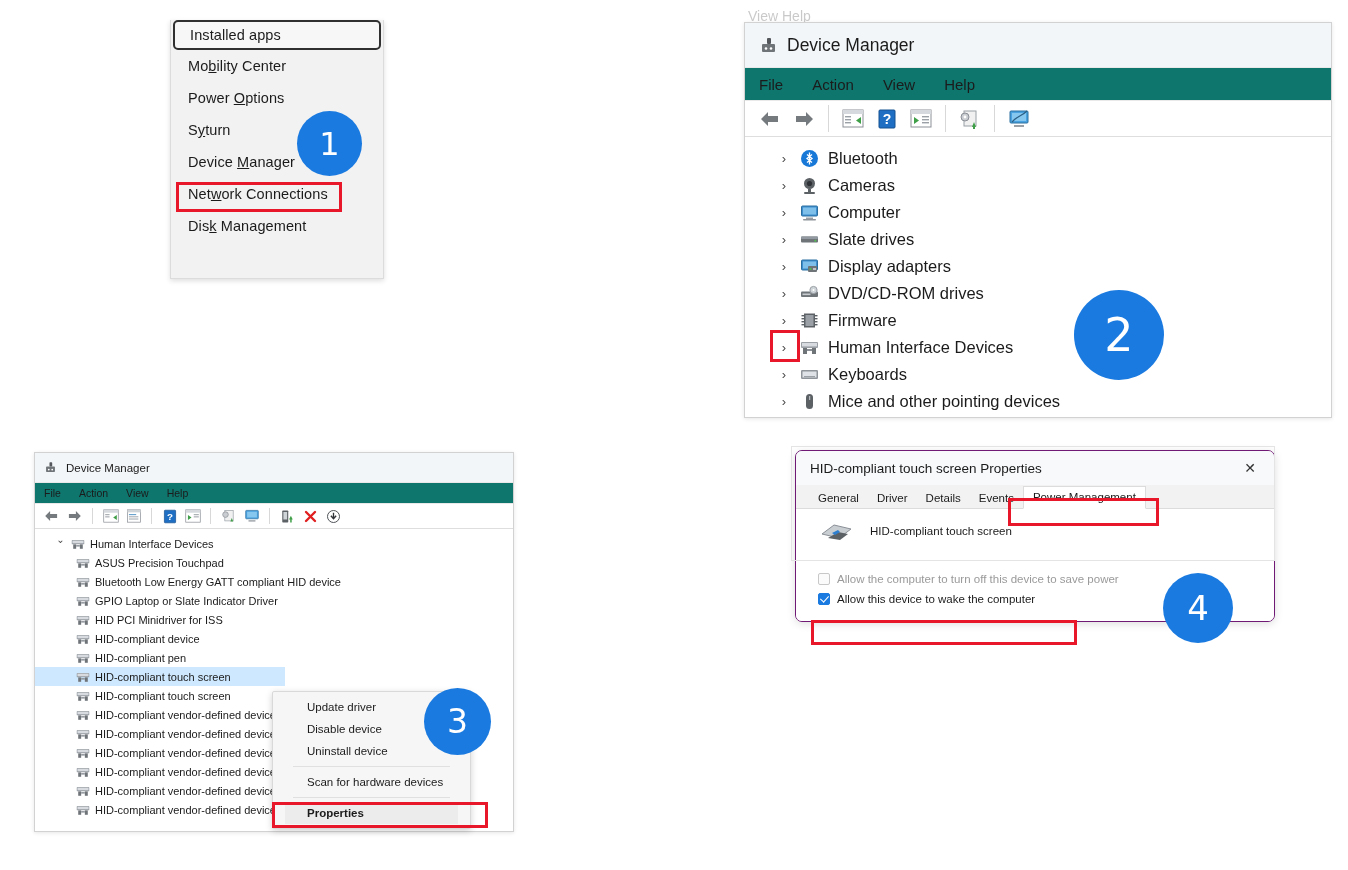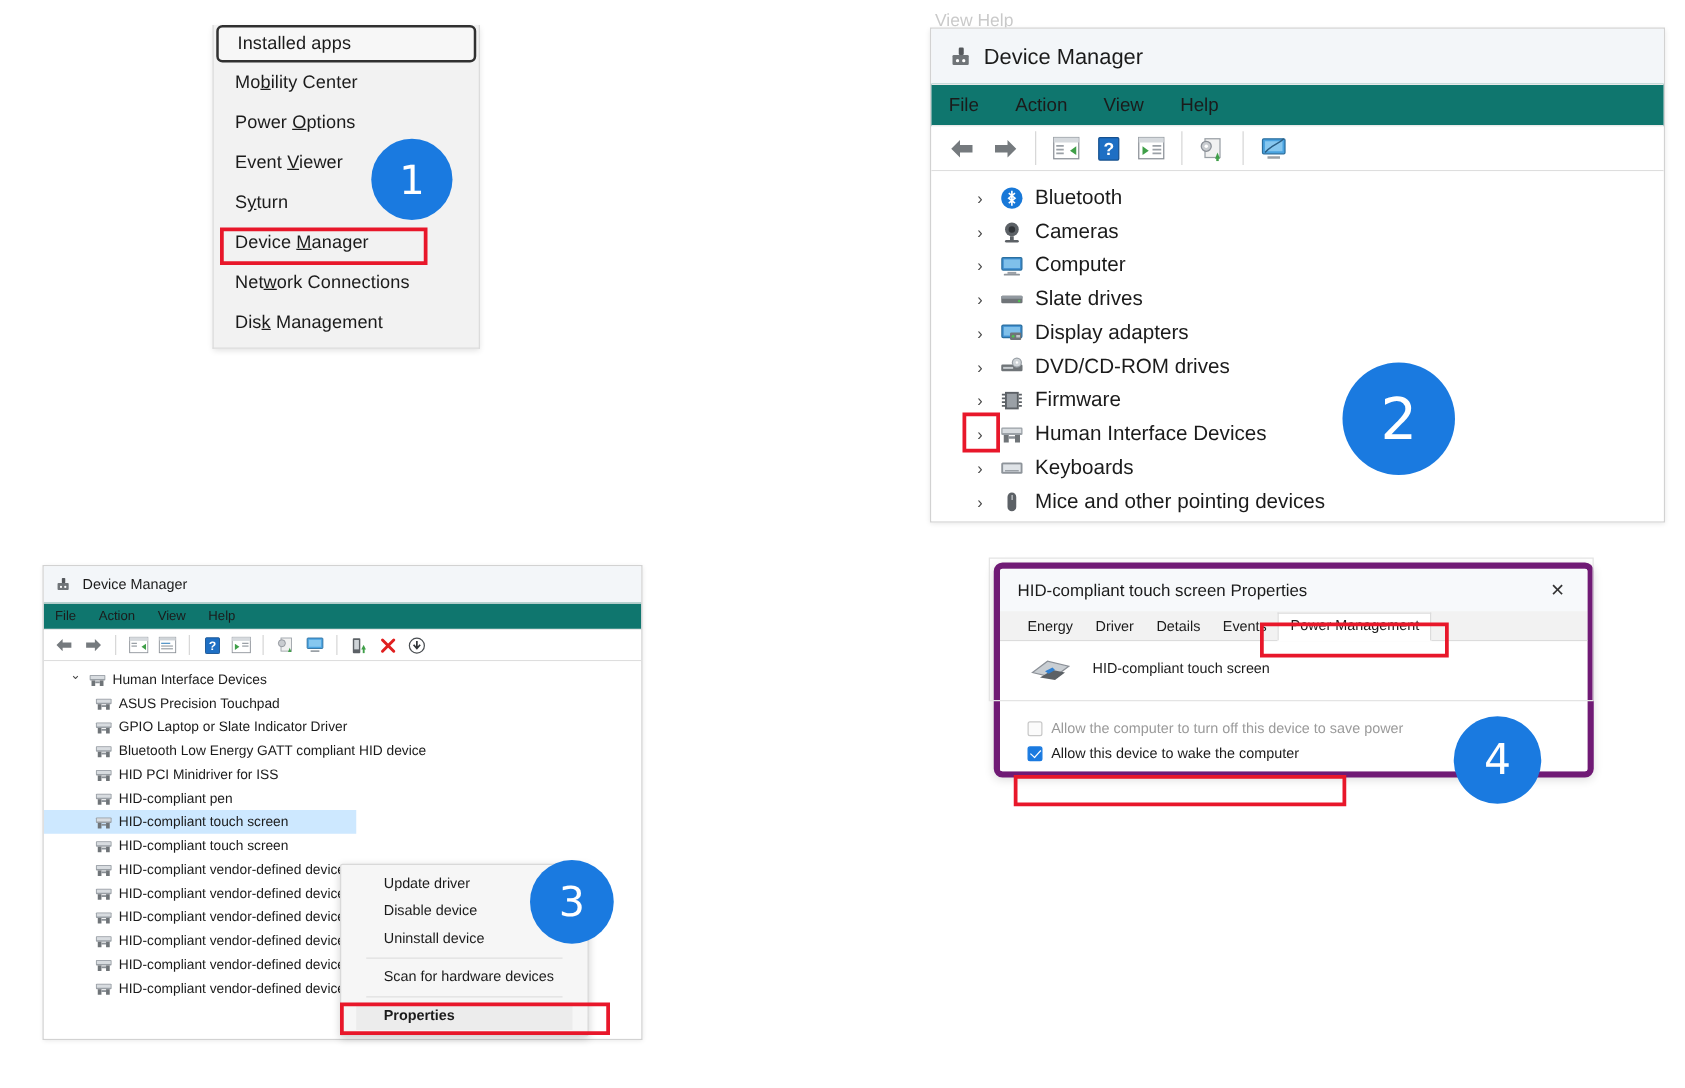--- a/index.html
+++ b/index.html
@@ -187,21 +187,21 @@
   }
   #ctx-menu .ctx-item.bold { font-weight: bold; background: #ececec; }
   #ctx-menu .ctx-sep {
     height: 1px; background: #e0e0e0; margin: 4px 8px;
   }
 
   
   #props {
     left: 795px; top: 450px; width: 480px; height: 172px;
     background: #f7f7f7;
-    border: 5px solid #701a75;
+    border: 1px solid #701a75;
     border-radius: 7px;
     box-shadow: 0 2px 8px rgba(0,0,0,.13);
     box-sizing: border-box;
     overflow: hidden;
   }
   #props-outerframe {
     position: absolute;
     left: 791px; top: 446px; width: 484px; height: 115px;
     border: 1px solid #e4e4e4;
     box-sizing: border-box;
@@ -297,23 +297,20 @@
   </div>
 
   <div class="menu-item">
     <span><span>Mo</span><span class="u">b</span><span>ility Center</span></span>
   </div>
 
   <div class="menu-item">
     <span><span>Power </span><span class="u">O</span><span>ptions</span></span>
   </div>
 
-  <div class="menu-item">
-    <span><span>Event </span><span class="u">V</span><span>iewer</span></span>
-  </div>
 
   <div class="menu-item">
     <span><span>S</span><span class="u">y</span><span>turn</span></span>
   </div>
 
   <div class="menu-item">
     <span><span>Device </span><span class="u">M</span><span>anager</span></span>
   </div>
 
   <div class="menu-item">
@@ -686,41 +683,51 @@
       <span>ASUS Precision Touchpad</span>
     </div>
     <div class="tree-row lvl1">
       <span class="ico"><svg width="14" height="14" viewBox="0 0 19 19">
             <rect x="1" y="4" width="17" height="6" rx="1" fill="#9aa0a6"></rect>
             <rect x="2" y="5" width="15" height="3.4" fill="#d8dce0"></rect>
             <rect x="3" y="10" width="4" height="6" fill="#6f7478"></rect>
             <rect x="12" y="10" width="4" height="6" fill="#6f7478"></rect>
             <rect x="7" y="11" width="5" height="2" fill="#8a9096"></rect>
           </svg></span>
+      <span>Bluetooth Low Energy GATT compliant HID device</span>
+    </div>
+    <div class="tree-row lvl1">
+      <span class="ico"><svg width="14" height="14" viewBox="0 0 19 19">
+            <rect x="1" y="4" width="17" height="6" rx="1" fill="#9aa0a6"></rect>
+            <rect x="2" y="5" width="15" height="3.4" fill="#d8dce0"></rect>
+            <rect x="3" y="10" width="4" height="6" fill="#6f7478"></rect>
+            <rect x="12" y="10" width="4" height="6" fill="#6f7478"></rect>
+            <rect x="7" y="11" width="5" height="2" fill="#8a9096"></rect>
+          </svg></span>
       <span>GPIO Laptop or Slate Indicator Driver</span>
     </div>
     <div class="tree-row lvl1">
       <span class="ico"><svg width="14" height="14" viewBox="0 0 19 19">
             <rect x="1" y="4" width="17" height="6" rx="1" fill="#9aa0a6"></rect>
             <rect x="2" y="5" width="15" height="3.4" fill="#d8dce0"></rect>
             <rect x="3" y="10" width="4" height="6" fill="#6f7478"></rect>
             <rect x="12" y="10" width="4" height="6" fill="#6f7478"></rect>
             <rect x="7" y="11" width="5" height="2" fill="#8a9096"></rect>
           </svg></span>
-      <span>Bluetooth Low Energy GATT compliant HID device</span>
-    </div>
-    <div class="tree-row lvl1">
-      <span class="ico"><svg width="14" height="14" viewBox="0 0 19 19">
-            <rect x="1" y="4" width="17" height="6" rx="1" fill="#9aa0a6"></rect>
-            <rect x="2" y="5" width="15" height="3.4" fill="#d8dce0"></rect>
-            <rect x="3" y="10" width="4" height="6" fill="#6f7478"></rect>
-            <rect x="12" y="10" width="4" height="6" fill="#6f7478"></rect>
-            <rect x="7" y="11" width="5" height="2" fill="#8a9096"></rect>
-          </svg></span>
       <span>HID PCI Minidriver for ISS</span>
+    </div>
+    <div class="tree-row lvl1">
+      <span class="ico"><svg width="14" height="14" viewBox="0 0 19 19">
+            <rect x="1" y="4" width="17" height="6" rx="1" fill="#9aa0a6"></rect>
+            <rect x="2" y="5" width="15" height="3.4" fill="#d8dce0"></rect>
+            <rect x="3" y="10" width="4" height="6" fill="#6f7478"></rect>
+            <rect x="12" y="10" width="4" height="6" fill="#6f7478"></rect>
+            <rect x="7" y="11" width="5" height="2" fill="#8a9096"></rect>
+          </svg></span>
+      <span>HID-compliant device</span>
     </div>
     <div class="tree-row lvl1">
       <span class="ico"><svg width="14" height="14" viewBox="0 0 19 19">
             <rect x="1" y="4" width="17" height="6" rx="1" fill="#9aa0a6"></rect>
             <rect x="2" y="5" width="15" height="3.4" fill="#d8dce0"></rect>
             <rect x="3" y="10" width="4" height="6" fill="#6f7478"></rect>
             <rect x="12" y="10" width="4" height="6" fill="#6f7478"></rect>
             <rect x="7" y="11" width="5" height="2" fill="#8a9096"></rect>
           </svg></span>
       <span>HID-compliant pen</span>
@@ -837,21 +844,21 @@
 <div id="props-outerframe"></div>
 
 <div class="panel" id="props">
 
   <div class="p-titlebar">
     <span>HID-compliant touch screen Properties</span>
     <span class="p-close">✕</span>
   </div>
 
   <div class="p-tabs">
-    <span class="p-tab">Energy</span>
+    <span class="p-tab">General</span>
     <span class="p-tab">Driver</span>
     <span class="p-tab">Details</span>
     <span class="p-tab">Events</span>
     <span class="p-tab active">Power Management</span>
   </div>
 
   <div class="p-body">
     <div class="p-devrow">
       <span class="ico">
         <svg width="38" height="26" viewBox="0 0 38 26">

